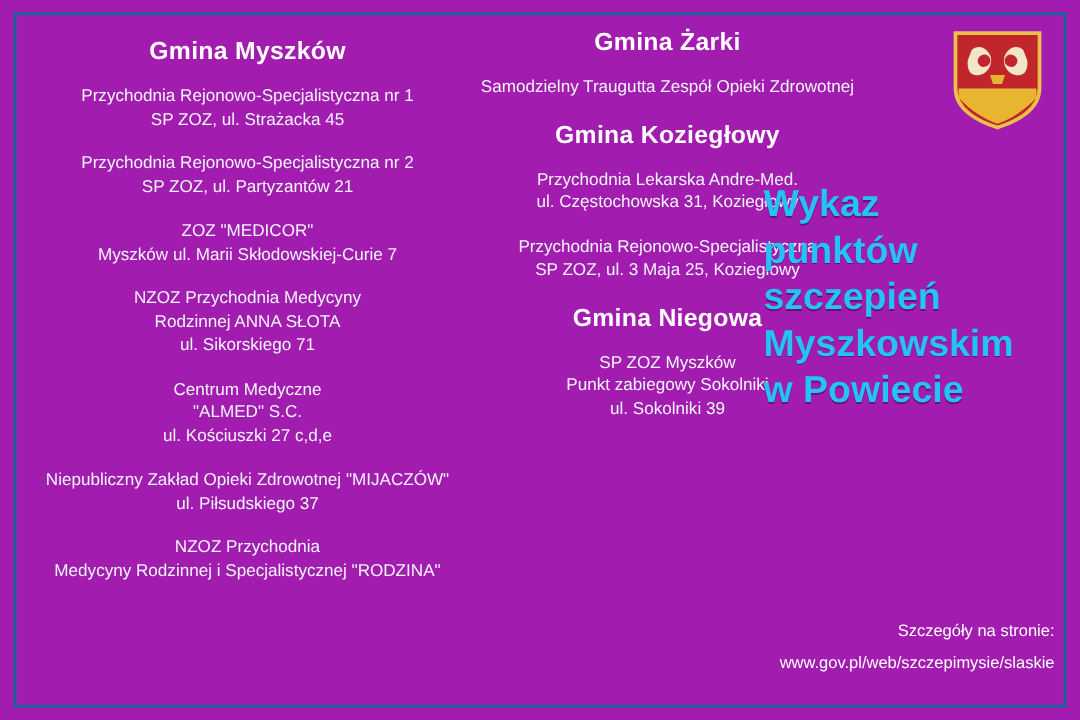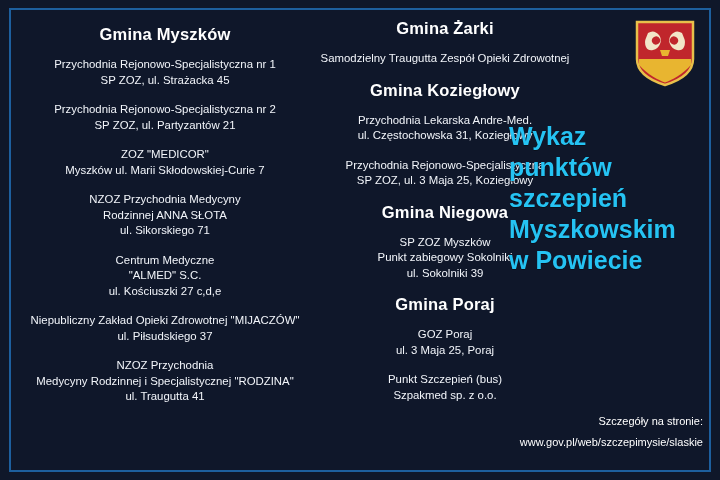--- a/index.html
+++ b/index.html
@@ -10,21 +10,21 @@
     width: 720px;
     height: 480px;
     background: #0d2655;
     font-family: "Liberation Sans", sans-serif;
     overflow: hidden;
   }
   .poster {
     position: relative;
     width: 720px;
     height: 480px;
-    background: #0f172a;
+    background: #a21caf;
     box-sizing: border-box;
     padding: 9px 10px;
   }
   .inner-frame {
     position: absolute;
     left: 9px;
     top: 8px;
     right: 9px;
     bottom: 8px;
     border: 2px solid #1d5f9e;
@@ -152,21 +152,20 @@
         </div>
 
         <div class="entry">
           <span class="line">Niepubliczny Zakład Opieki Zdrowotnej "MIJACZÓW"</span>
           <span class="line">ul. Piłsudskiego 37</span>
         </div>
 
         <div class="entry">
           <span class="line">NZOZ Przychodnia</span>
           <span class="line">Medycyny Rodzinnej i Specjalistycznej "RODZINA"</span>
-          <span class="line">ul. Traugutta 41</span>
         </div>
       </div>
     </div>
 
     <div class="col col-mid">
 
       <div class="gmina-block">
         <div class="gmina-title">Gmina Żarki</div>
         <div class="entry">
           <span class="line">Samodzielny Traugutta Zespół Opieki Zdrowotnej</span>
@@ -187,31 +186,20 @@
 
       <div class="gmina-block">
         <div class="gmina-title">Gmina Niegowa</div>
         <div class="entry">
           <span class="line">SP ZOZ Myszków</span>
           <span class="line">Punkt zabiegowy Sokolniki</span>
           <span class="line">ul. Sokolniki 39</span>
         </div>
       </div>
 
-      <div class="gmina-block">
-        <div class="gmina-title">Gmina Poraj</div>
-        <div class="entry">
-          <span class="line">GOZ Poraj</span>
-          <span class="line">ul. 3 Maja 25, Poraj</span>
-        </div>
-        <div class="entry">
-          <span class="line">Punkt Szczepień (bus)</span>
-          <span class="line">Szpakmed sp. z o.o.</span>
-        </div>
-      </div>
 
     </div>
 
     <div class="right">
       <div class="headline">
         <span class="l">Wykaz</span>
         <span class="l">punktów</span>
         <span class="l">szczepień</span>
         <span class="l">Myszkowskim</span>
         <span class="l">w Powiecie</span>

